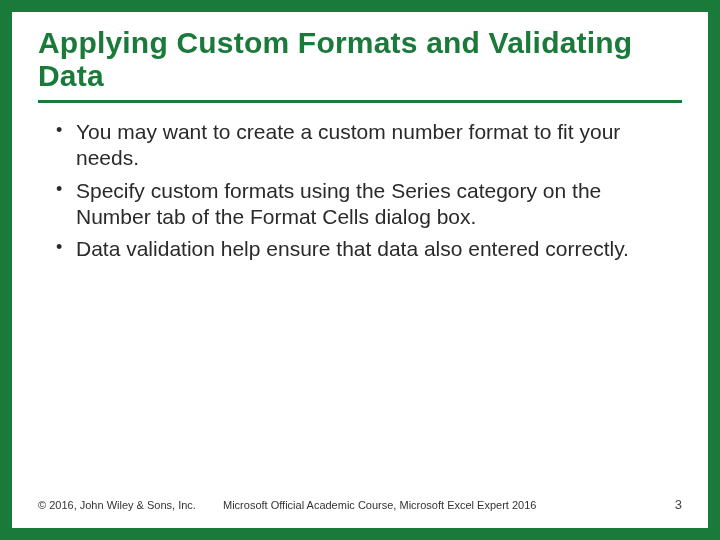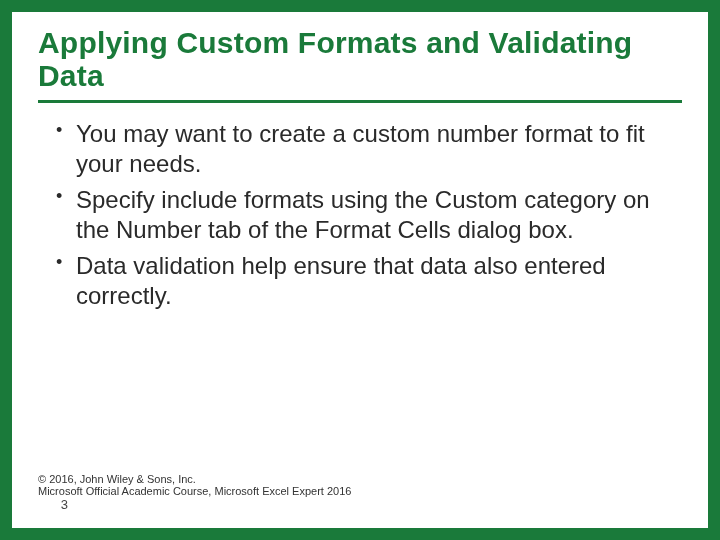--- a/index.html
+++ b/index.html
@@ -31,21 +31,21 @@
     letter-spacing: 0.2px;
     margin-bottom: 8px;
   }
   .rule {
     border: none;
     border-top: 3px solid #1a7a3a;
     margin: 6px 0 16px 0;
   }
   .bullets {
     list-style: none;
-    font-size: 24px;
+    font-size: 21px;
     line-height: 1.25;
     color: #2a2a2a;
     padding-left: 14px;
     padding-right: 10px;
   }
   .bullets li {
     position: relative;
     padding-left: 24px;
     margin-bottom: 6px;
   }
@@ -59,38 +59,37 @@
   }
   .footer {
     position: absolute;
     left: 26px;
     right: 26px;
     bottom: 16px;
     display: flex;
     align-items: baseline;
     font-size: 11px;
     color: #333;
-    flex-direction: column;
   }
   .footer .copyright { width: 185px; }
-  .footer .course { flex: 1; text-align: center; }
+  .footer .course { flex: 1; }
   .footer .pagenum { text-align: right; width: 30px; font-size: 13px; color: #444; }
 </style>
 </head>
 <body>
 
 <div class="slide">
   <div class="inner">
 
     <h1 class="title">Applying Custom Formats and Validating Data</h1>
     <hr class="rule">
 
     <ul class="bullets">
       <li>You may want to create a custom number format to fit your needs.</li>
-      <li>Specify include formats using the Custom category on the Number tab of the Format Cells dialog box.</li>
+      <li>Specify custom formats using the Series category on the Number tab of the Format Cells dialog box.</li>
       <li>Data validation help ensure that data also entered correctly.</li>
     </ul>
 
     <div class="footer">
       <div class="copyright">© 2016, John Wiley &amp; Sons, Inc.</div>
       <div class="course">Microsoft Official Academic Course, Microsoft Excel Expert 2016</div>
       <div class="pagenum">3</div>
     </div>
 
   </div>

